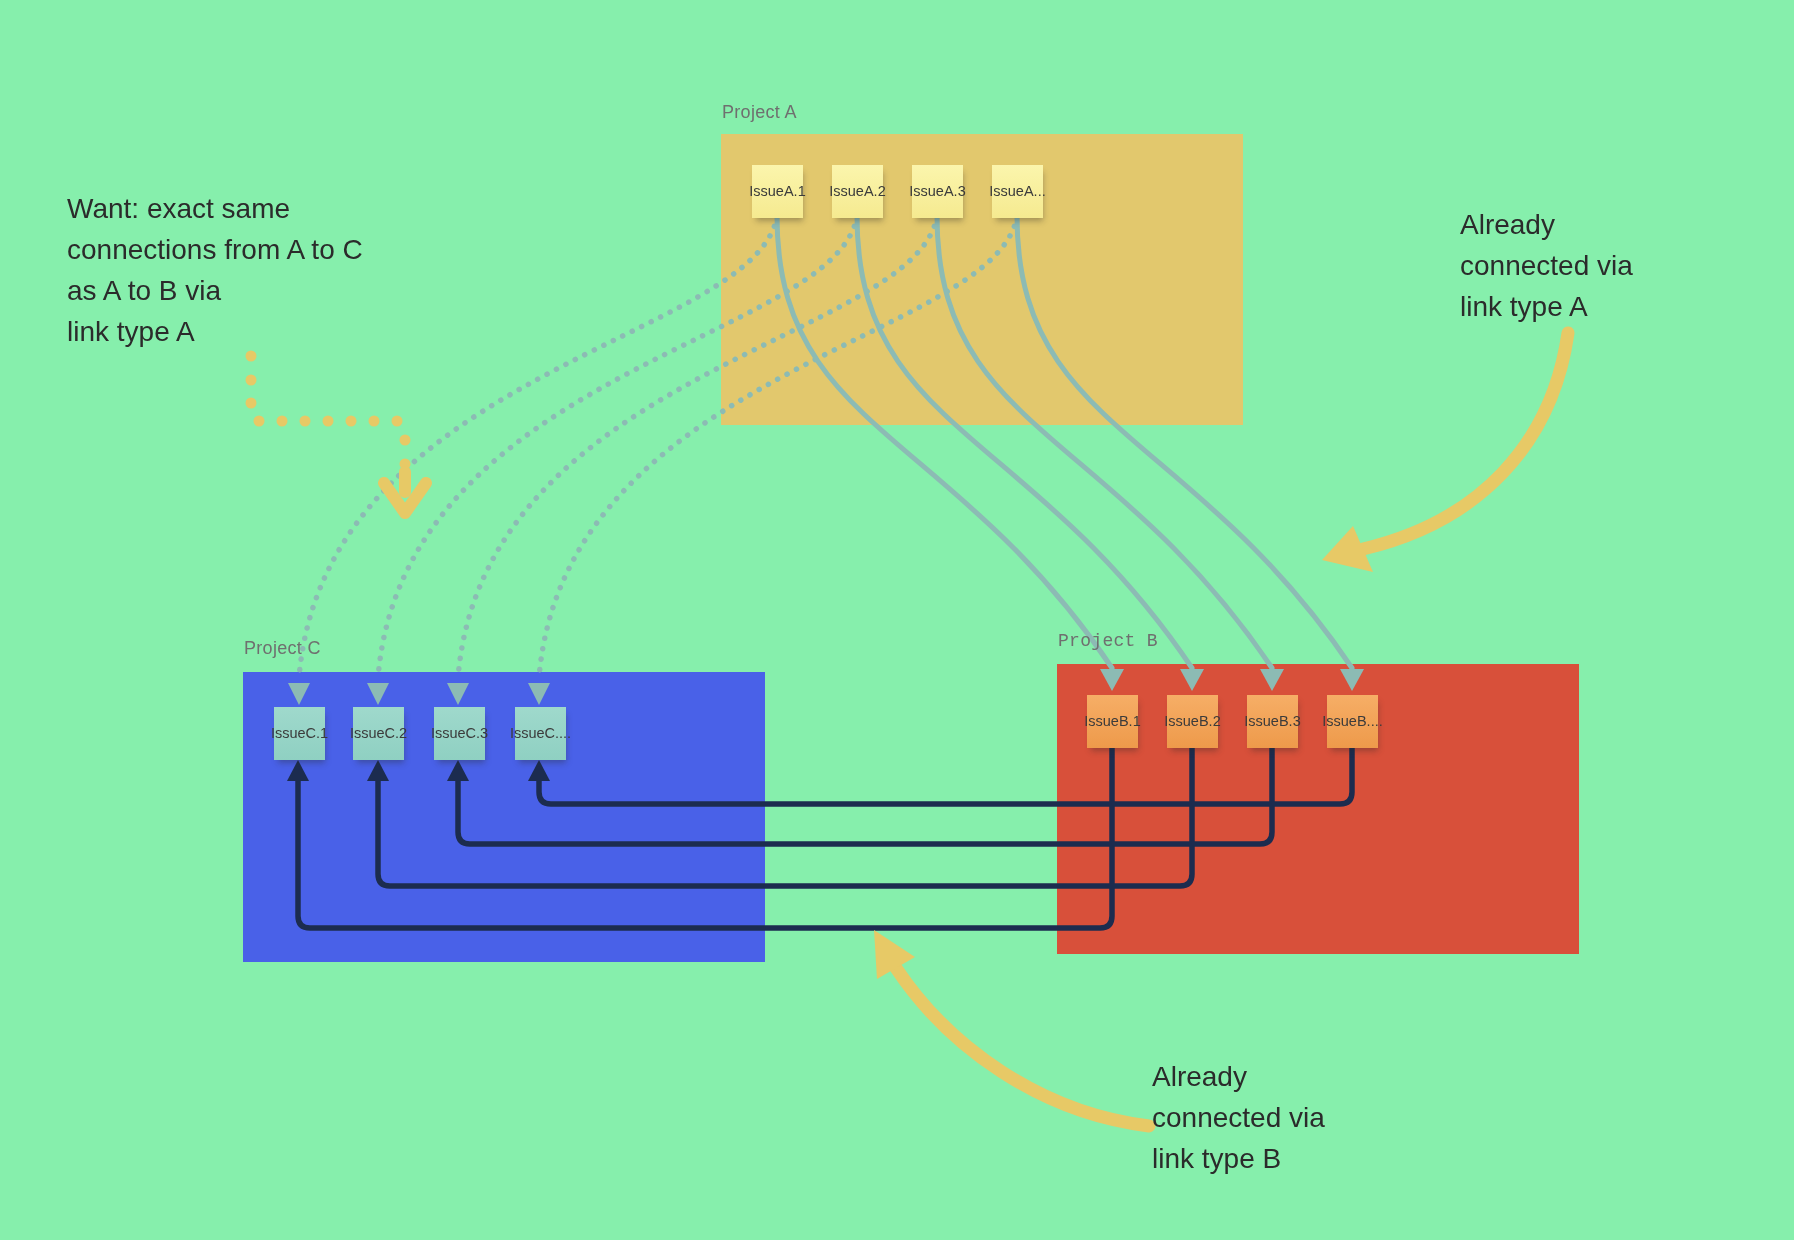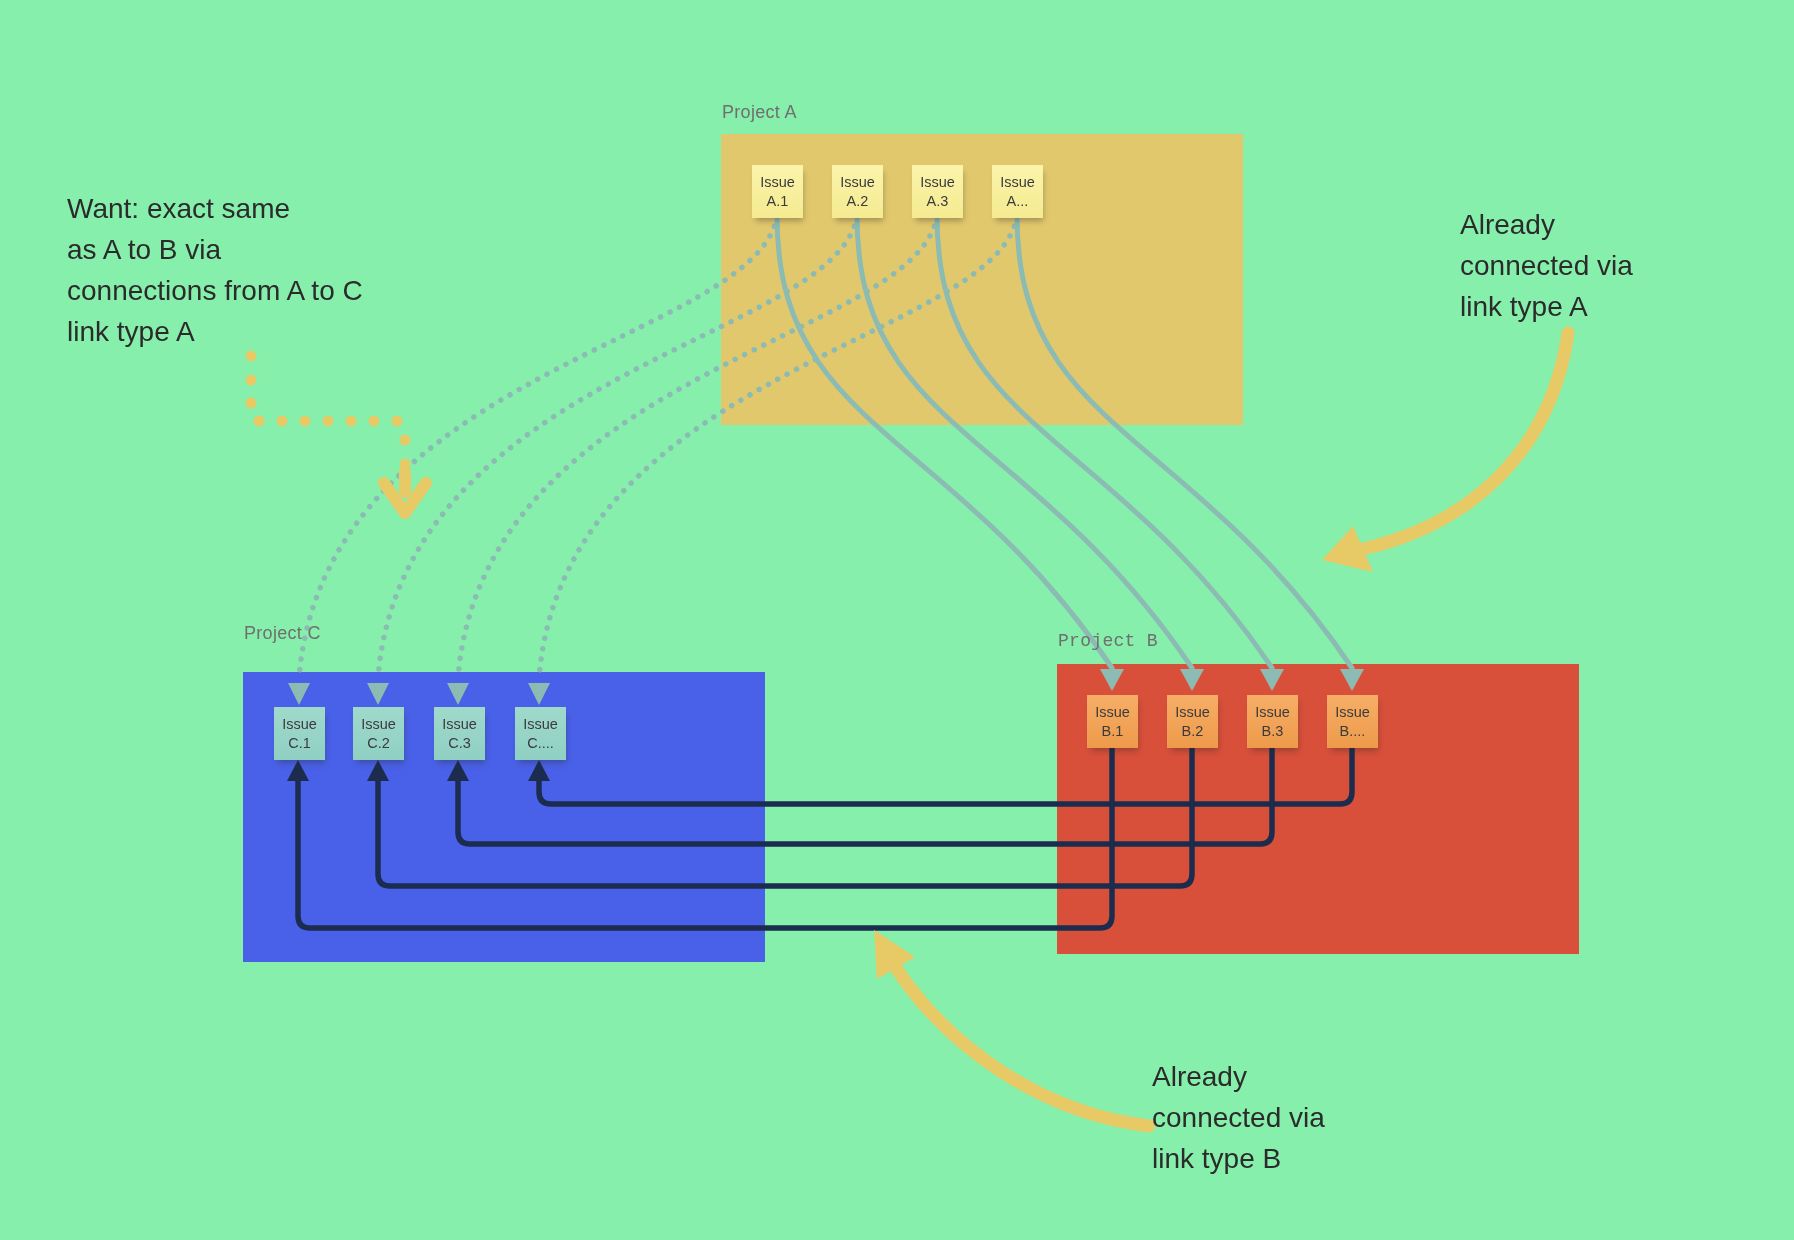--- a/index.html
+++ b/index.html
@@ -13,27 +13,27 @@
   .project-box{position:absolute;z-index:1;}
   .box-a{left:721px;top:134px;width:522px;height:291px;background:#E2C86D;}
   .box-c{left:243px;top:672px;width:522px;height:290px;background:#4961E8;}
   .box-b{left:1057px;top:664px;width:522px;height:290px;background:#D8503A;}
   .project-label{
     position:absolute;z-index:4;
     color:#6F6F6F;font-size:18px;line-height:22px;
     letter-spacing:0.3px;
   }
   .label-a{left:722px;top:101px;}
-  .label-c{left:244px;top:622px;}
+  .label-c{left:244px;top:637px;}
   .label-b{left:1058px;top:630px;font-family:Liberation Mono, monospace;}
   svg.overlay{position:absolute;left:0;top:0;z-index:2;}
   .note{
     position:absolute;z-index:3;
     width:51px;height:53px;
-    display:flex;flex-direction:column;align-items:center;justify-content:center;
+    display:flex;flex-direction:row;align-items:center;justify-content:center;
     font-size:14.5px;line-height:19px;color:#3B3B3B;text-align:center;
     box-shadow:2px 5px 6px -2px rgba(40,40,40,0.35);
   }
   .note-a{background:linear-gradient(180deg,#FBF5AC,#F5EA90);}
   .note-b{background:linear-gradient(180deg,#F6AE66,#EE9A4B);}
   .note-c{background:linear-gradient(180deg,#9FD9CC,#8FD0C2);}
   .annotation{
     position:absolute;z-index:4;
     color:#2B2B2B;font-size:28px;line-height:41px;
     white-space:nowrap;
@@ -168,22 +168,22 @@
     <span>Issue</span>
     <span>B.3</span>
   </div>
   <div class="note note-b" style="left:1327px;top:695px;">
     <span>Issue</span>
     <span>B....</span>
   </div>
 
   <div class="annotation ann-want">
     <div><span>Want: </span><b>exact same</b></div>
+    <div><b>connections</b><span> from A to C</span></div>
     <div>as A to B via</div>
-    <div><b>connections</b><span> from A to C</span></div>
     <div><b>link type A</b></div>
   </div>
 
   <div class="annotation ann-top-right">
     <div>Already</div>
     <div>connected via</div>
     <div><b>link type A</b></div>
   </div>
 
   <div class="annotation ann-bottom">

